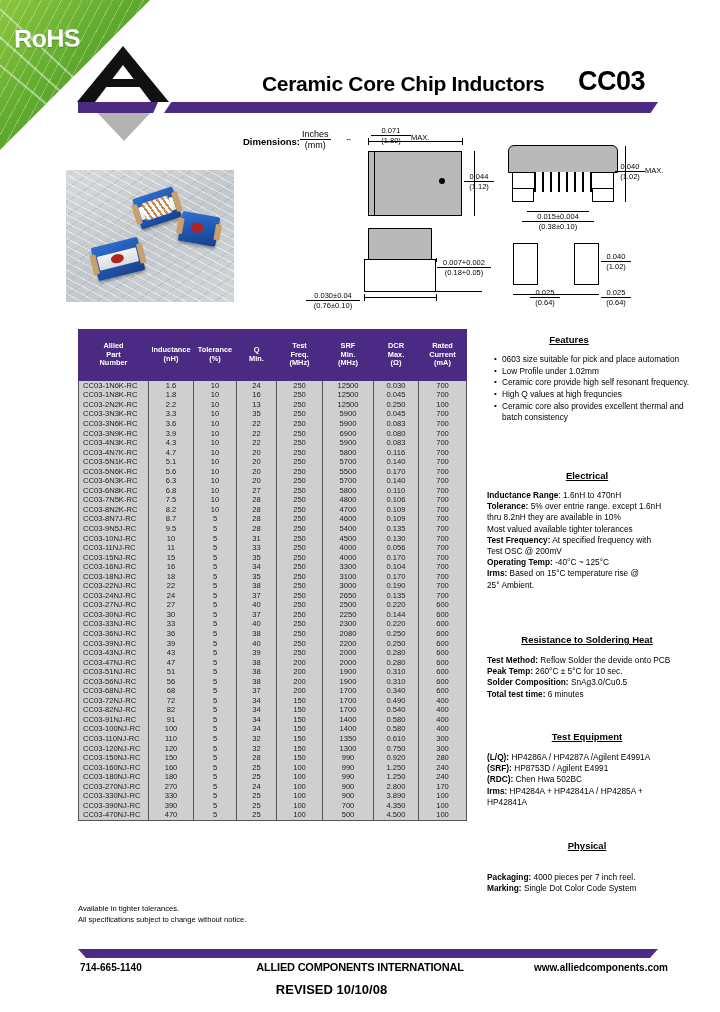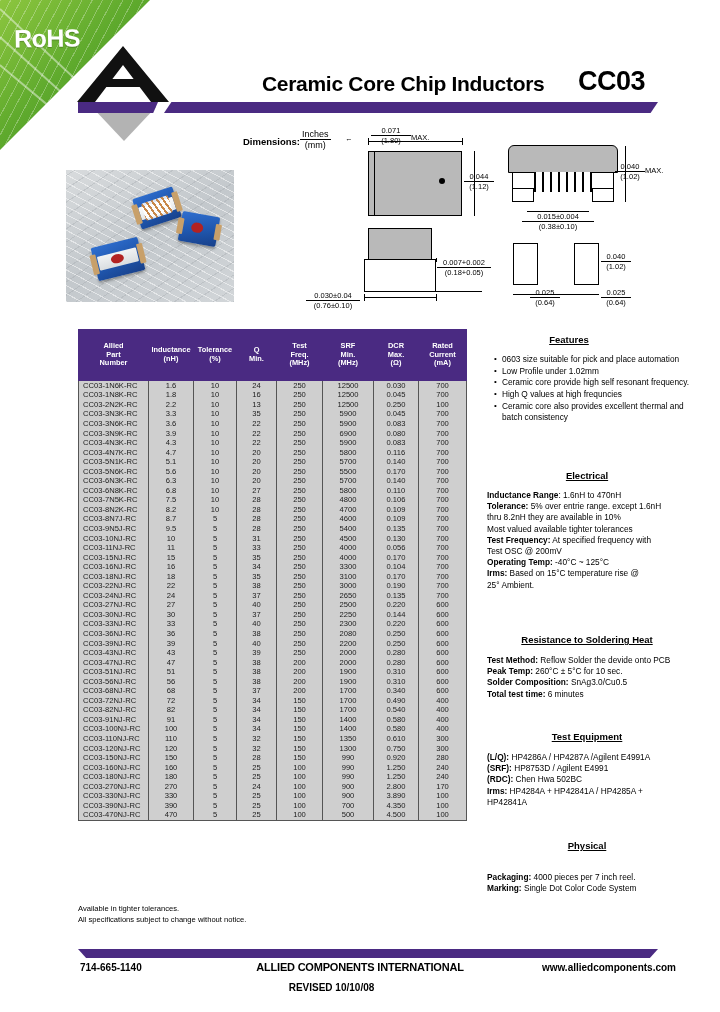--- a/index.html
+++ b/index.html
@@ -197,26 +197,26 @@
   .foot-phone {
     position: absolute; left: 80px; top: 962px;
     font-size: 10px; font-weight: bold;
   }
   .foot-name {
     position: absolute; left: 0; top: 961px; width: 720px;
     text-align: center; font-size: 11px; font-weight: bold;
     letter-spacing: -0.2px;
   }
   .foot-web {
-    position: absolute; right: 44px; top: 962px;
+    position: absolute; right: 52px; top: 962px;
     font-size: 10px; font-weight: bold;
   }
   .foot-rev {
     position: absolute; left: 0; top: 982px; width: 663px;
-    text-align: center; font-size: 10px; font-weight: bold;
+    text-align: center; font-size: 13px; font-weight: bold;
   }
 </style>
 </head>
 <body>
 
 <div id="page">
 
   <div class="leaf-corner">
     <div class="leaf-shape"></div>
     <div class="leaf-vein" style="left:0;top:8px;width:150px;height:2px;transform:rotate(43deg);"></div>

